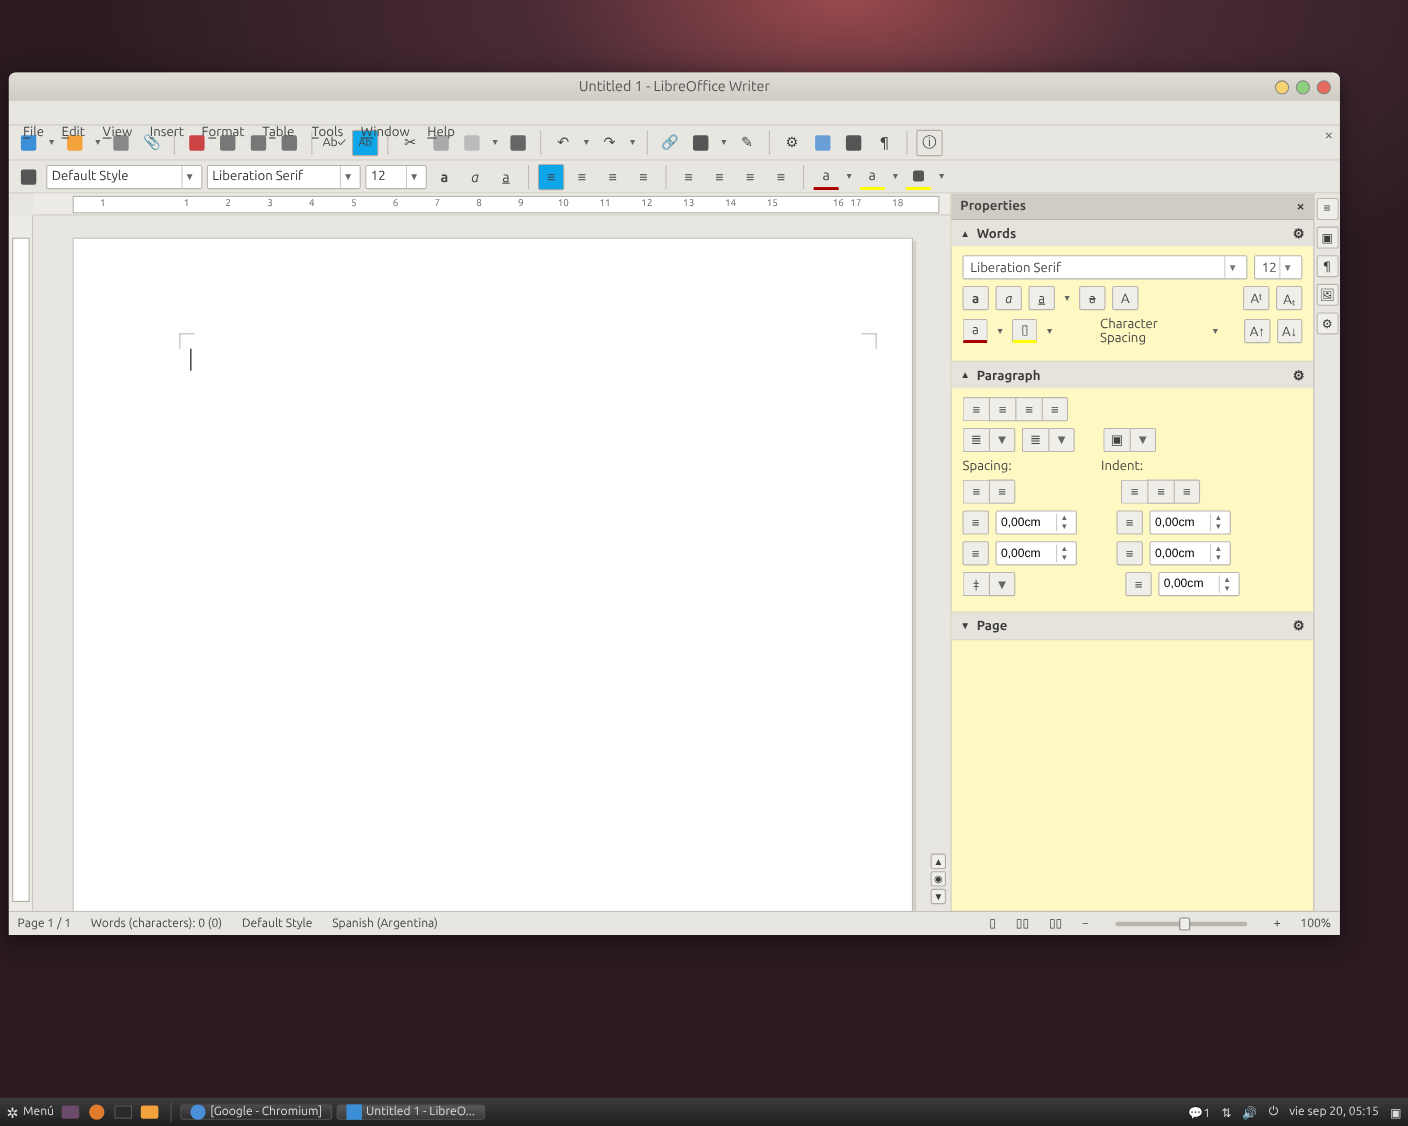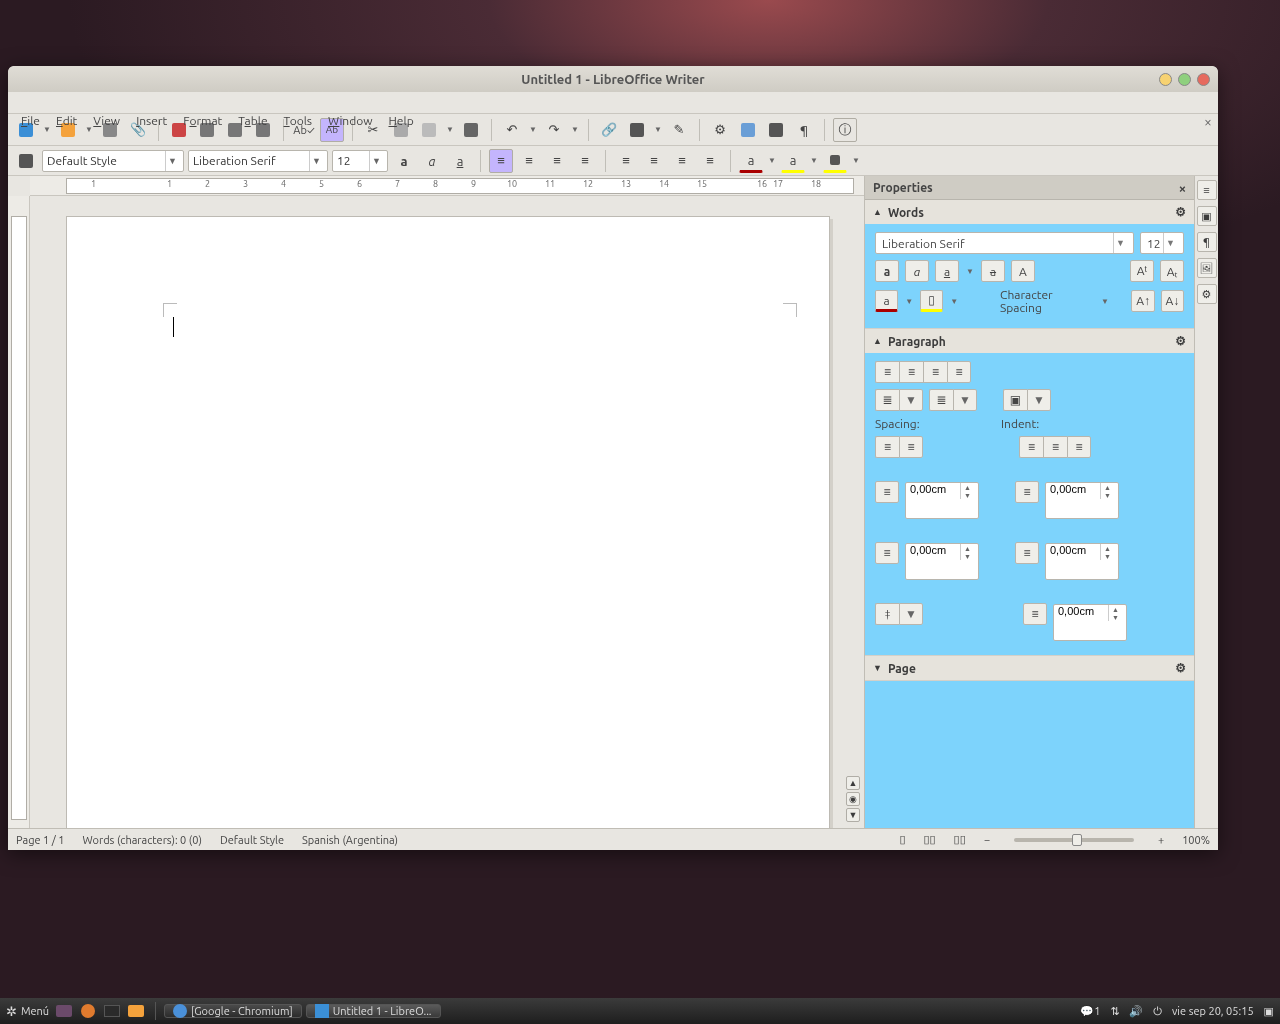--- a/index.html
+++ b/index.html
@@ -27,21 +27,21 @@
     overflow: hidden;
   }
 
   .titlebar {
     height: 26px;
     background: linear-gradient(#e0ddd6,#cfccc4);
     border-radius:6px 6px 0 0;
     display:flex; align-items:center;
     position:relative;
   }
-  .titlebar .title { flex:1; text-align:center; color:#555; font-weight:bold; font-size:13px;}
+  .titlebar .title { flex:1; text-align:center; color:#555; font-weight:normal; font-size:13px;}
   .titlebar .tbtns { position:absolute; right:8px; display:flex; gap:6px;}
   .circlebtn { width:13px; height:13px; border-radius:50%; border:1px solid #888;}
   .cmin{background:#f7d271;} .cmax{background:#8fd07e;} .ccls{background:#e66a5e;}
   .closex{ position:absolute; right:6px; top:22px; font-size:14px; color:#666; }
 
   
   .menubar {
     height: 22px;
     background: #e8e6e1;
     display:flex; align-items:center;
@@ -62,21 +62,21 @@
     padding:0 6px; gap:4px;
   }
   .toolbar.second{height:30px;}
   .tsep { width:1px; height:22px; background:#c0beb7; margin:0 4px;}
   .tbtn {
     width:24px; height:24px;
     display:flex; align-items:center; justify-content:center;
     border:1px solid transparent; border-radius:2px;
     color:#444; font-size:13px;
   }
-  .tbtn.active{ border-color:#b0ada4; background:#c4b5fd;}
+  .tbtn.active{ border-color:#b0ada4; background:#0ea5e9;}
   .drop { width:10px; display:flex; align-items:center; justify-content:center; color:#666; font-size:8px;}
   .combo{
     height:22px; border:1px solid #b8b5ad; background:#fff; display:flex; align-items:center;
     padding:0 4px; font-size:12px; color:#333; position:relative; border-radius:2px;
   }
   .combo .carrow{ margin-left:auto; width:14px; text-align:center; font-size:9px; color:#666;
      border-left:1px solid #ccc; height:100%; display:flex;align-items:center;justify-content:center;}
   .combo.w-style{width:142px;} .combo.w-font{width:140px;} .combo.w-size{width:56px;}
 
   
@@ -109,21 +109,21 @@
     background:#fff; border:1px solid #bdbab3; box-shadow:3px 3px 0 #d3d0c9;
   }
   .cursor{
     position:absolute; left:106px; top:100px; width:1px; height:20px; background:#000;
   }
   .corner{position:absolute;width:14px;height:14px;}
   .corner.tl{left:96px;top:86px;border-left:1px solid #bbb;border-top:1px solid #bbb;}
   .corner.tr{left:716px;top:86px;border-right:1px solid #bbb;border-top:1px solid #bbb;}
 
   
-  .sidebar{ width:330px; border-left:1px solid #c0bdb5; background:#7dd3fc; display:flex; flex-direction:column;}
+  .sidebar{ width:330px; border-left:1px solid #c0bdb5; background:#fef9c3; display:flex; flex-direction:column;}
   .sbhead{
     height:24px; background:#cfccc4;
     display:flex; align-items:center; padding:0 8px;
     font-size:12px; font-weight:bold; color:#444; border-bottom:1px solid #b8b5ad;
   }
   .sbhead .x{margin-left:auto; font-size:13px;}
   .sect{ border-bottom:1px solid #d3d0c9;}
   .secthead{
     height:24px; display:flex; align-items:center; gap:6px;
     background:#e6e3dc; padding:0 8px; font-size:12px; font-weight:bold;
@@ -136,22 +136,22 @@
   .sb-combo .carrow{margin-left:auto;font-size:9px;color:#777;width:14px;text-align:center;border-left:1px solid #ccc;height:100%;display:flex;align-items:center;justify-content:center;}
   .minibtn{
     width:24px;height:22px;border:1px solid #b8b5ad;background:#efeee9;border-radius:2px;
     display:flex;align-items:center;justify-content:center;font-size:12px;
   }
   .minibtn.group-left{border-radius:2px 0 0 2px; border-right:none;}
   .minibtn.group-mid{border-radius:0;border-right:none;}
   .minibtn.group-right{border-radius:0 2px 2px 0;}
   .btngroup{display:flex;}
   .spin{
-    width:74px;height:37px;border:1px solid #b8b5ad;background:#fff;border-radius:2px;
-    display:flex;align-items:flex-start;margin-top:18px;
+    width:74px;height:22px;border:1px solid #b8b5ad;background:#fff;border-radius:2px;
+    display:flex;align-items:center;
   }
   .spin input{border:none;width:54px;font-size:11px;padding:0 4px;outline:none;background:transparent;}
   .spin .arrows{width:14px;display:flex;flex-direction:column;font-size:7px;color:#666;line-height:8px;text-align:center;border-left:1px solid #ccc;}
   .lbl{font-size:12px;}
 
   .tabstrip{
     width:24px; border-left:1px solid #c0bdb5; background:#e8e6e1;
     display:flex; flex-direction:column; align-items:center; padding-top:4px; gap:6px;
   }
   .tabstrip .sqbtn{

